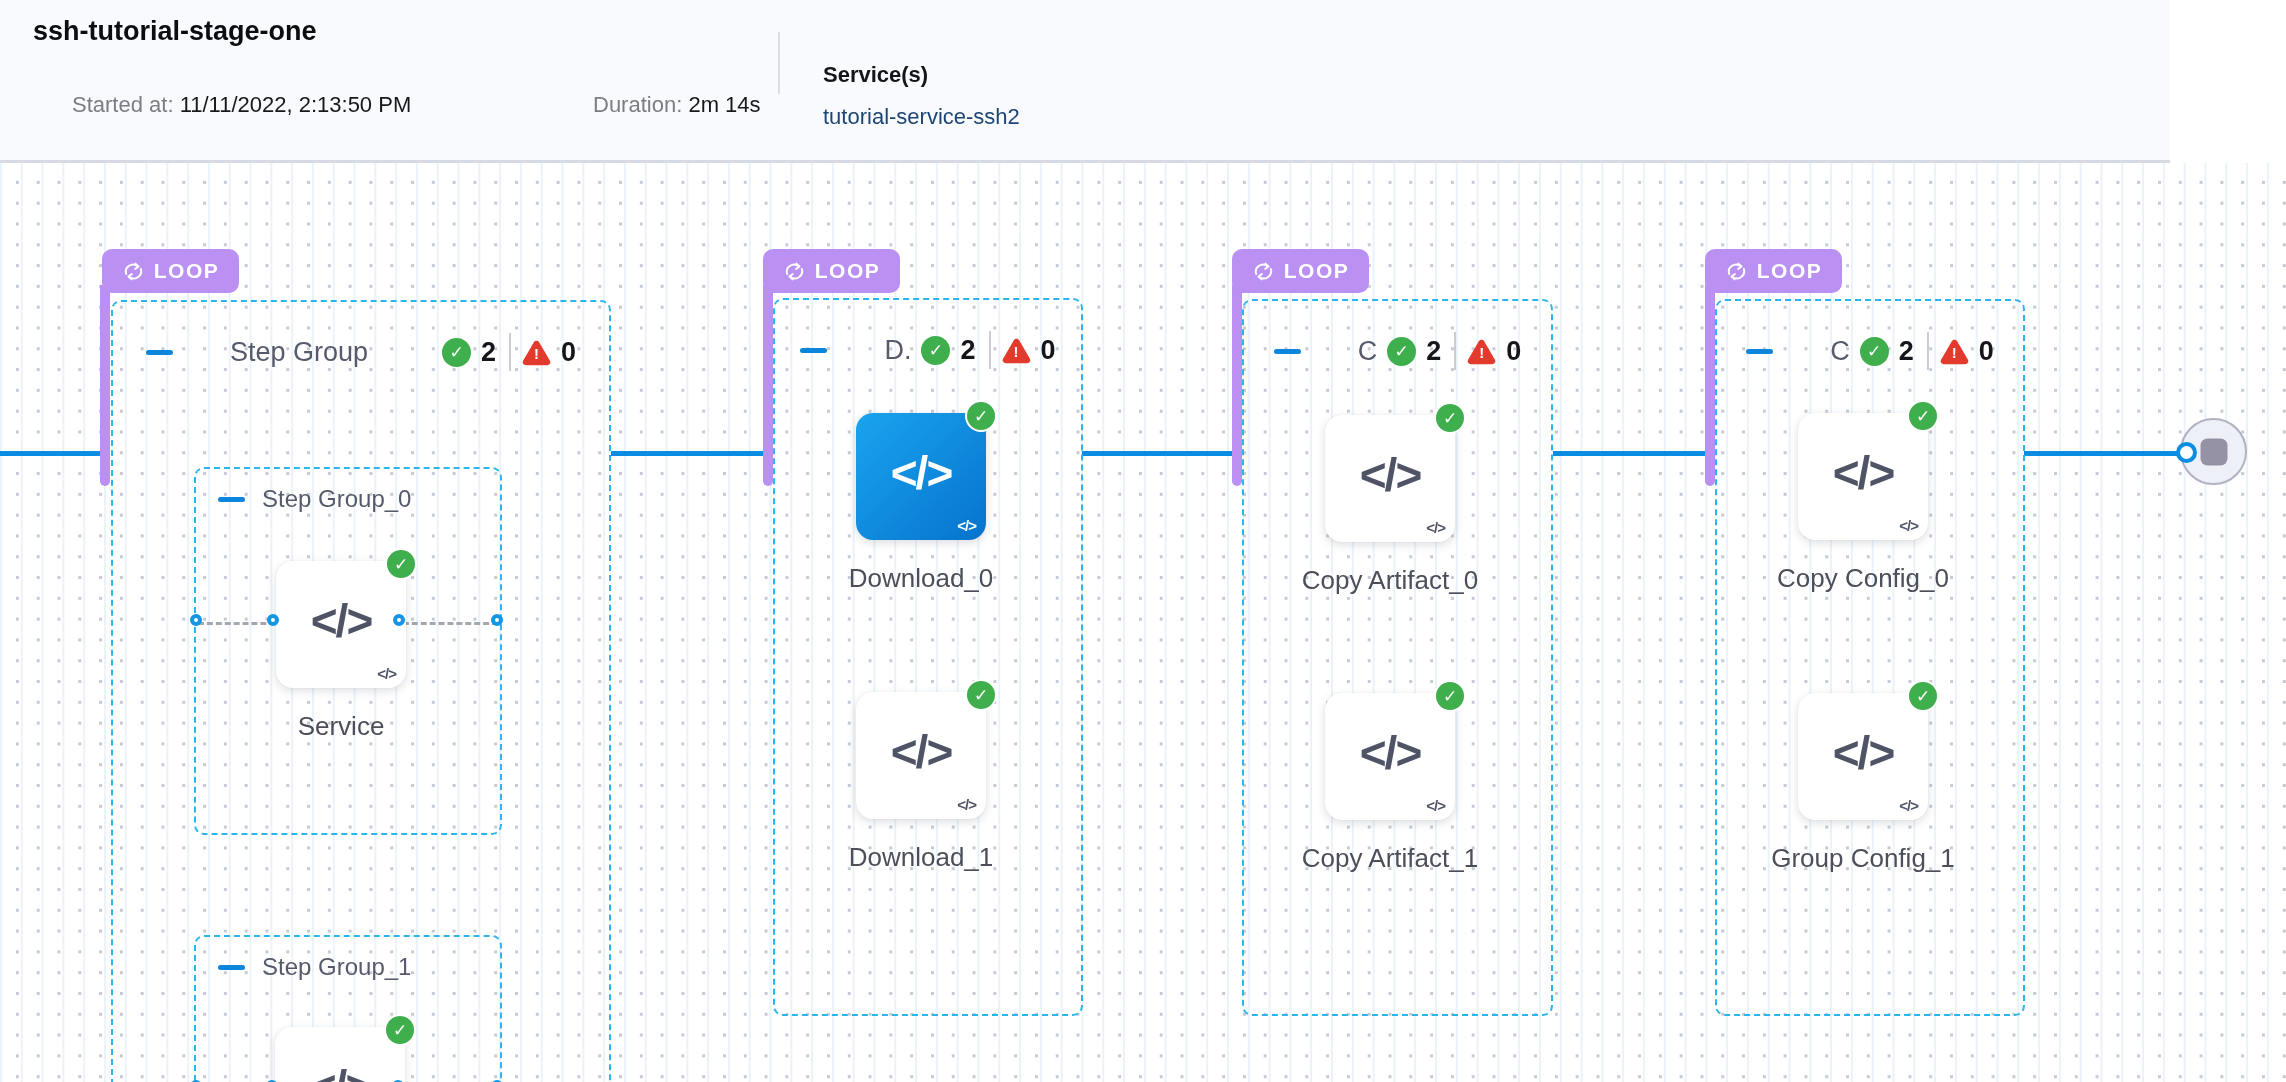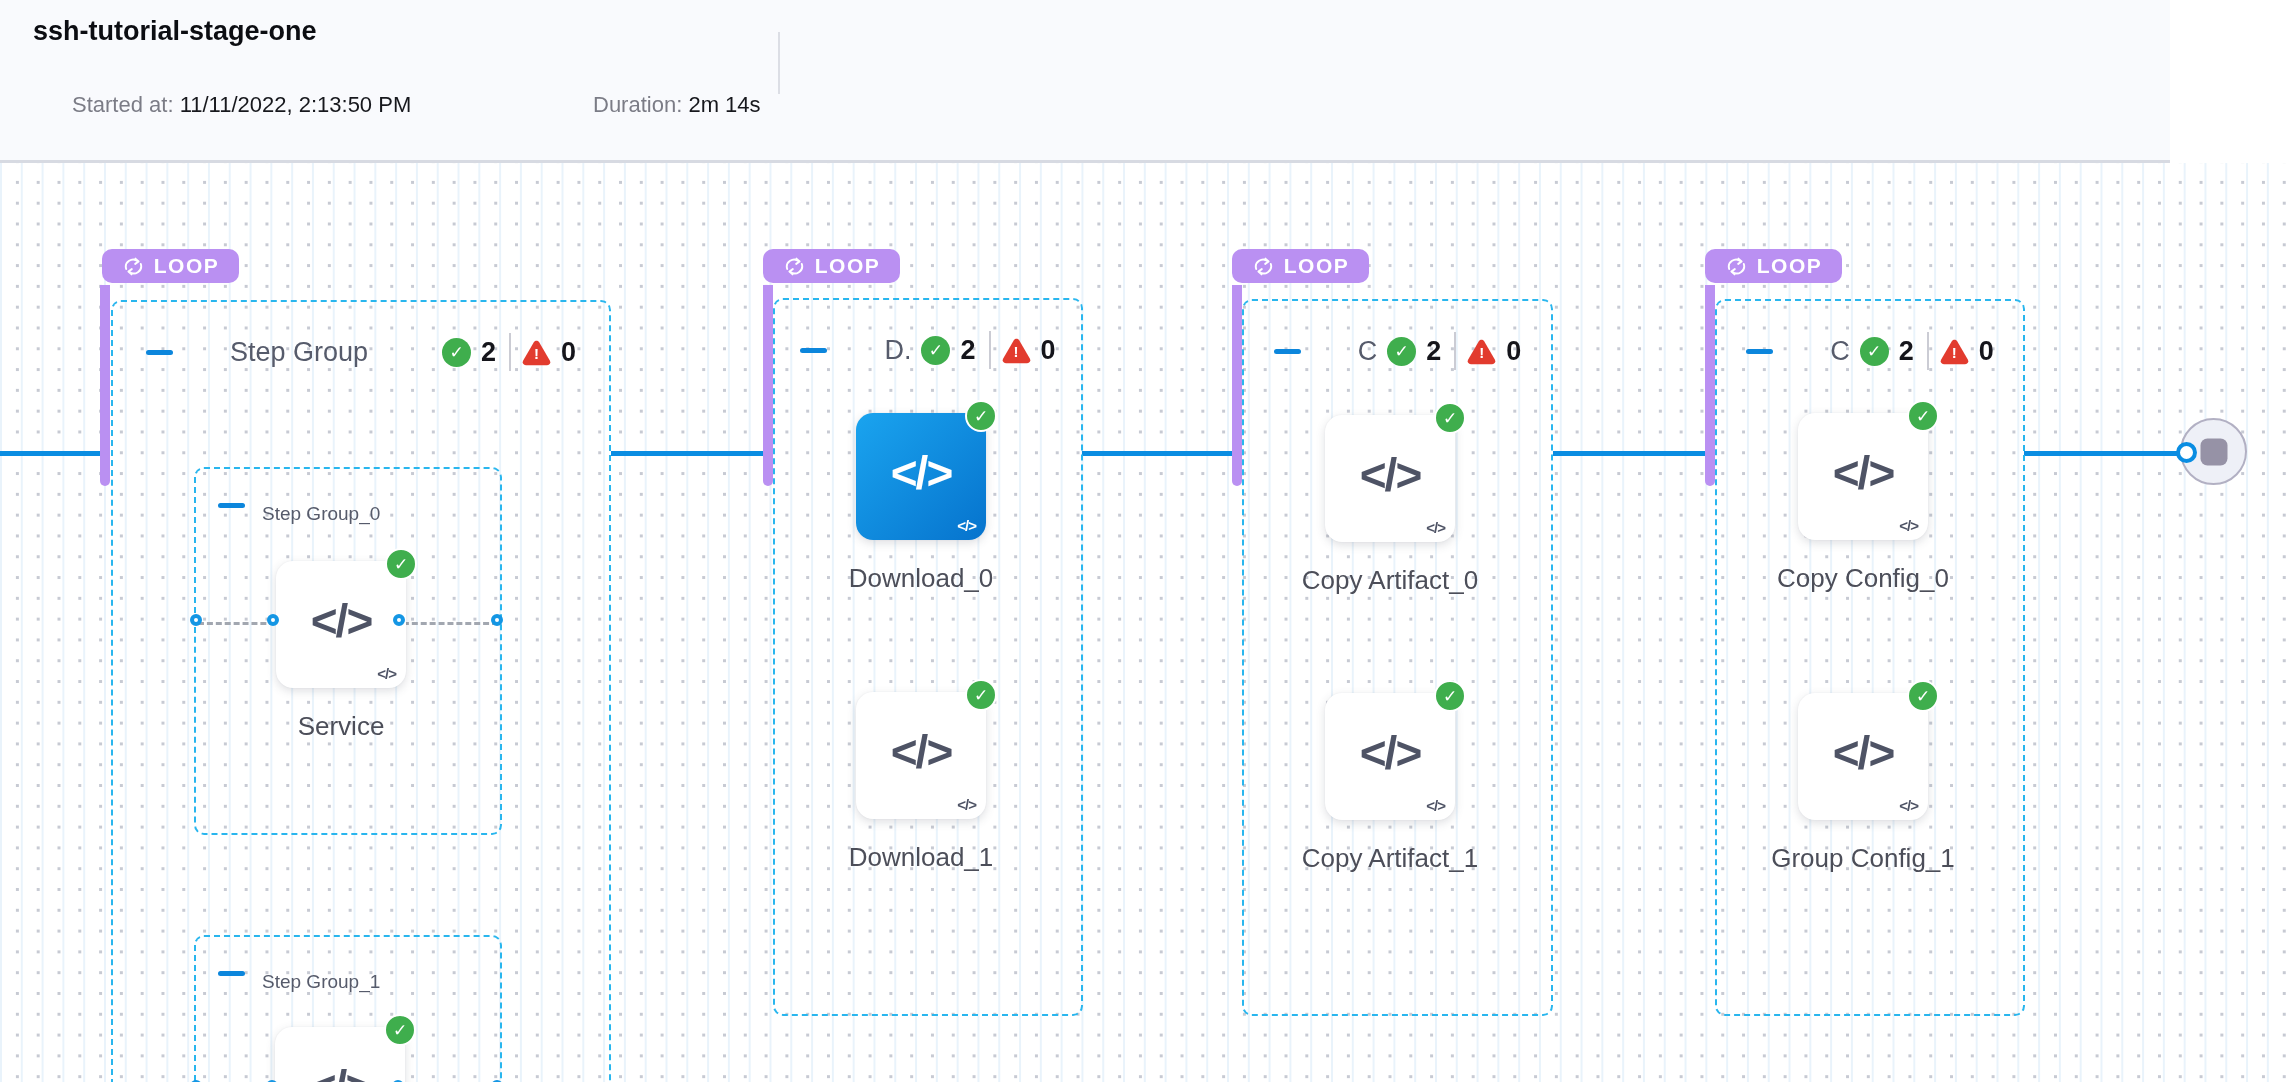--- a/index.html
+++ b/index.html
@@ -32,21 +32,21 @@
 
   .hline { position:absolute; top:288px; height:5px; background:#0a8de2; z-index:1; }
   .seg-a { left:0; width:101px; }  .seg-b { left:611px; width:153px; }
   .seg-c { left:1082px; width:151px; } .seg-d { left:1553px; width:153px; }
   .seg-e { left:2024px; width:155px; }
 
   .loop-strip { position:absolute; top:122px; width:10px; height:201px; background:#ba90f2;
     border-radius:0 0 6px 6px; z-index:2; }
   .strip-1 { left:100px; } .strip-2 { left:763px; } .strip-3 { left:1232px; } .strip-4 { left:1705px; }
 
-  .loop-badge { position:absolute; top:86px; width:137px; height:34px; background:#ba90f2;
+  .loop-badge { position:absolute; top:86px; width:137px; height:44px; background:#ba90f2;
     border-radius:10px; display:flex; align-items:center; justify-content:center; gap:9px;
     color:#fff; font-weight:700; font-size:21px; letter-spacing:1.5px; z-index:3; }
   .badge-1 { left:102px; } .badge-2 { left:763px; } .badge-3 { left:1232px; } .badge-4 { left:1705px; }
 
   .gbox { position:absolute; border:2.5px dashed #29b6ee; border-radius:10px; z-index:2; }
   .gbox-1 { left:111px; top:137px; width:500px; height:950px; }
   .gbox-2 { left:773px; top:135px; width:310px; height:718px; }
   .gbox-3 { left:1242px; top:136px; width:311px; height:717px; }
   .gbox-4 { left:1715px; top:136px; width:310px; height:717px; }
 
@@ -60,21 +60,21 @@
   .count { font-size:27px; font-weight:700; color:#15151b; margin-left:10px; }
   .vdiv { width:2px; height:38px; background:#cbccd4; margin:0 11px 0 13px; }
   .warn { position:relative; width:29px; height:27px; flex:0 0 auto; }
   .warn .excl { position:absolute; left:0; right:0; top:6px; text-align:center;
     color:#fff; font-size:15px; font-weight:700; }
 
   
   .sgbox { position:absolute; width:308px; height:368px; border:2.5px dashed #29b6ee; border-radius:10px; }
   .sg-0 { left:81px; top:165px; } .sg-1 { left:81px; top:633px; }
   .sgheader { position:absolute; left:22px; top:16px; display:flex; align-items:center; gap:17px; }
-  .sgtitle { font-size:19px; color:#565b6b;margin-top:18px; }
+  .sgtitle { font-size:24px; color:#565b6b; }
 
   .connector { position:absolute; border-top:3px dashed #a2a7b0; left:2px; right:2px; z-index:0; }
   .ring { position:absolute; width:12px; height:12px; border:4px solid #1496e4; background:#fff;
     border-radius:50%; z-index:3; }
 
   
   .step { position:absolute; width:130px; }
   .card { width:130px; height:127px; background:#fff; border-radius:17px; position:relative;
     box-shadow:0 3px 10px rgba(70,75,95,.18), 0 0 2px rgba(40,41,61,.06); cursor:pointer; z-index:1; }
   .card .glyph { position:absolute; inset:0 0 8px 0; display:flex; align-items:center; justify-content:center;
@@ -103,20 +103,24 @@
   <div class="page-title">ssh-tutorial-stage-one</div>
   <div class="meta started">
     <span class="lab">Started at:</span>
     <span>11/11/2022, 2:13:50 PM</span>
   </div>
   <div class="meta duration">
     <span class="lab">Duration:</span>
     <span>2m 14s</span>
   </div>
   <div class="hdr-divider"></div>
+  <div class="col-block col-services">
+    <div class="clab">Service(s)</div>
+    <a class="clink">tutorial-service-ssh2</a>
+  </div>
 </header>
 
 <div class="canvas">
 
   <div class="hline seg-a"></div>
   <div class="hline seg-b"></div>
   <div class="hline seg-c"></div>
   <div class="hline seg-d"></div>
   <div class="hline seg-e"></div>
 

